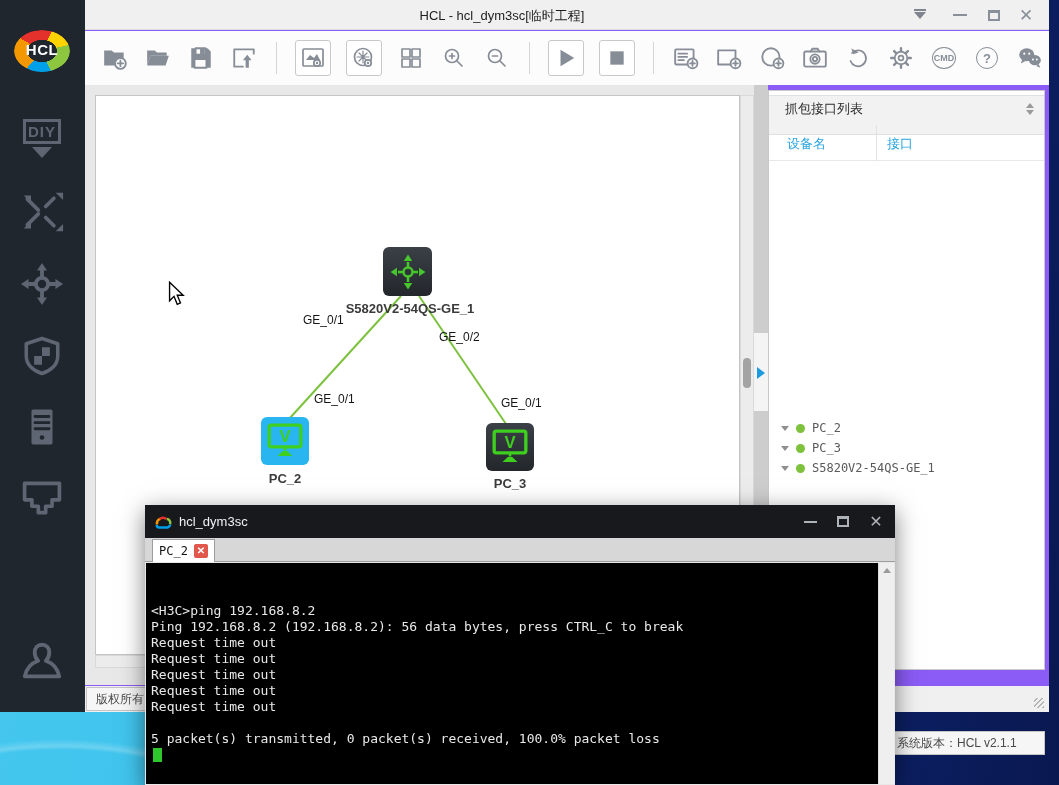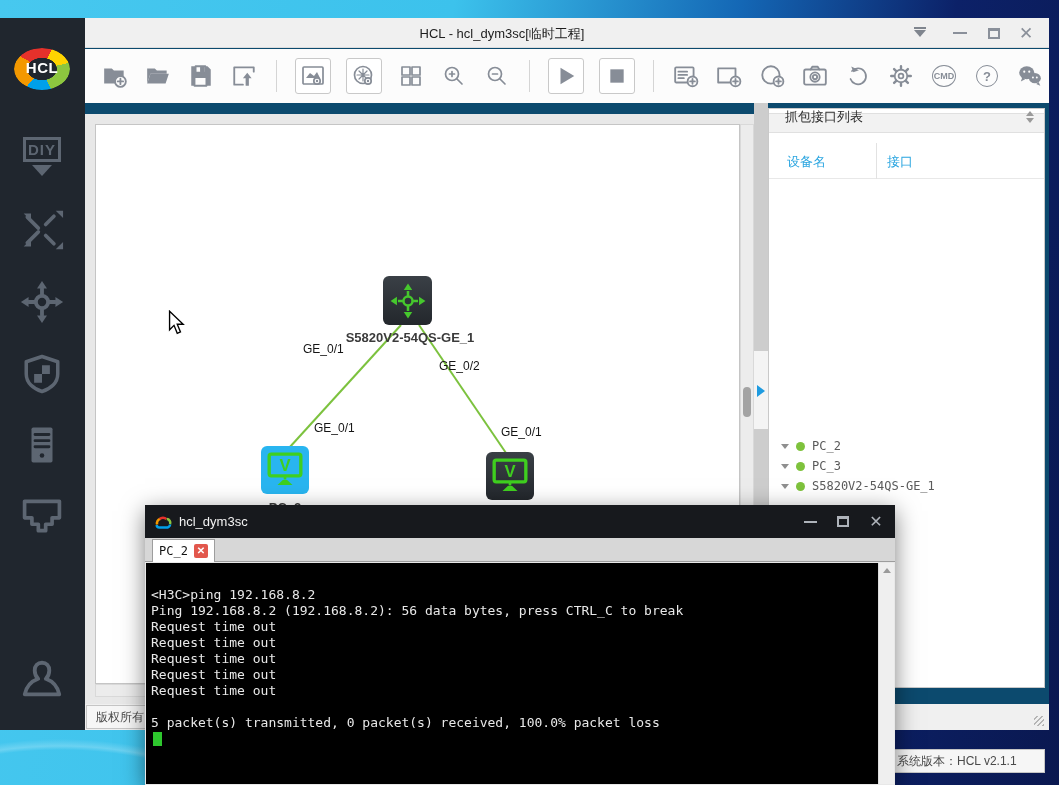--- a/index.html
+++ b/index.html
@@ -9,21 +9,21 @@
 
   
   .wallpaper { left:0; top:0; width:1059px; height:785px;
     background:
       radial-gradient(circle at 150px 1000px, rgba(255,255,255,0) 330px, rgba(255,255,255,.28) 334px, rgba(255,255,255,0) 340px),
       radial-gradient(circle at 60px 1180px, rgba(255,255,255,0) 430px, rgba(255,255,255,.22) 434px, rgba(255,255,255,0) 441px),
       linear-gradient(100deg,#47c8ef 0%, #3cc2ec 38%, #1467b5 62%, #0c2168 80%, #0a1850 100%);
   }
 
   
-  .app { left:0; top:18px; width:1049px; height:712px; background:#0c4a6e; z-index:1; }
+  .app { left:0; top:0; width:1049px; height:712px; background:#8b5cf6; z-index:1; }
 
   .titlebar { left:85px; top:0; width:964px; height:30px; background:#f0f0f0; border-bottom:1px solid #dcdcdc; }
   .title-text { position:absolute; left:0; right:130px; top:7px; text-align:center; font-size:13px; color:#1d1d1d; }
   .win-ctl { position:absolute; top:0; width:34px; height:30px; display:flex; align-items:center; justify-content:center; color:#7f858e; cursor:default; }
   .menu-arrow { right:112px; }
   .menu-arrow .tri { width:0;height:0;border-left:6px solid transparent;border-right:6px solid transparent;border-top:7px solid #7f858e; position:relative; }
   .menu-arrow .bar { position:absolute; width:12px; height:2px; background:#7f858e; top:9px; }
   .btn-min .g { width:14px; height:2px; background:#8a909a; }
   .btn-max .g { width:12px; height:11px; border:2px solid #8a909a; border-top-width:3px; }
   .btn-close { font-size:17px; color:#8a909a; }
@@ -47,38 +47,38 @@
     -webkit-mask:radial-gradient(ellipse 50% 50% at 50% 50%, transparent 52%, #000 54%);
             mask:radial-gradient(ellipse 50% 50% at 50% 50%, transparent 52%, #000 54%); }
   .logo-text { position:absolute; left:0; top:13px; width:60px; text-align:center; color:#fff; font-weight:bold; font-size:15px; letter-spacing:.5px; }
   .sicon { position:absolute; left:16px; width:52px; height:52px; display:flex; align-items:center; justify-content:center; }
   .sicon svg { stroke:#5d6672; fill:none; stroke-width:2; stroke-linecap:round; stroke-linejoin:round; }
   .sicon .fill { fill:#5d6672; stroke:none; }
   .diy-box { color:#5d6672; font-weight:bold; font-size:15px; letter-spacing:1px; border-top:3px solid #5d6672; border-bottom:3px solid #5d6672; padding:1px 2px; border-left:3px solid #5d6672; border-right:3px solid #5d6672; }
   .diy-v { width:0;height:0;border-left:10px solid transparent;border-right:10px solid transparent;border-top:11px solid #5d6672; margin:3px auto 0; }
 
   
-  .canvas-wrap { left:85px; top:85px; width:669px; height:600px; background:#e8e8e8;margin-top:11px; }
+  .canvas-wrap { left:85px; top:85px; width:669px; height:600px; background:#e8e8e8; }
   .canvas { position:absolute; left:10px; top:10px; width:645px; height:560px; background:#ffffff; border:1px solid #c5c5c5; overflow:hidden; }
   .vscroll { position:absolute; left:655px; top:10px; width:14px; height:560px; background:#ececec; border:1px solid #d9d9d9; }
   .vthumb { position:absolute; left:2px; top:262px; width:8px; height:30px; background:#a3a3a3; border-radius:4px; }
   .hscroll { position:absolute; left:10px; top:570px; width:645px; height:13px; background:#ececec; border:1px solid #d9d9d9; }
   .splitter { left:754px; top:85px; width:14px; height:600px; background:#cdcdcd; }
   .split-notch { position:absolute; left:0; top:248px; width:14px; height:78px; background:#f4f4f4; }
   .split-arrow { position:absolute; left:3px; top:282px; width:0; height:0; border-top:6px solid transparent; border-bottom:6px solid transparent; border-left:8px solid #1e9be0; }
 
   .node { position:absolute; border-radius:6px; display:flex; align-items:center; justify-content:center; }
   .node-dark { background:linear-gradient(#3a4046,#23272c); }
   .node-sel { background:#29b5f0; }
   .node-label { position:absolute; font-size:13px; font-weight:bold; color:#3b3b3b; white-space:nowrap; }
   .port-label { position:absolute; font-size:12px; color:#151515; white-space:nowrap; }
 
   
   .rpanel { left:768px; top:90px; width:277px; height:580px; background:#fff; border:1px solid #c9c9c9; }
-  .sect-head { position:absolute; left:0; width:275px; height:20px; background:#f2f2f2; border-top:1px solid #e0e0e0; border-bottom:1px solid #e0e0e0; display:flex; align-items:center; padding:0 10px 12px 16px; font-size:13px; color:#2d2d2d;font-family:Liberation Serif, serif; }
+  .sect-head { position:absolute; left:0; width:275px; height:40px; background:#f2f2f2; border-top:1px solid #e0e0e0; border-bottom:1px solid #e0e0e0; display:flex; align-items:center; padding:0 10px 12px 16px; font-size:13px; color:#2d2d2d;font-family:Liberation Serif, serif; }
   .collapse { margin-left:auto; display:flex; flex-direction:column; gap:2px; align-items:center; }
   .collapse i { display:block; width:0; height:0; border-left:4px solid transparent; border-right:4px solid transparent; }
   .collapse .up { border-bottom:5px solid #9a9a9a; }
   .collapse .dn { border-top:5px solid #9a9a9a; }
   .colrow { position:absolute; left:0; top:34px; width:275px; height:36px; border-bottom:1px solid #e8e8e8; }
   .colrow .c1 { position:absolute; left:18px; top:10px; color:#2aa5e0; font-size:13px; }
   .colrow .c2 { position:absolute; left:118px; top:10px; color:#2aa5e0; font-size:13px; }
   .colrow .vline { position:absolute; left:107px; top:0; width:1px; height:36px; background:#e2e2e2; }
   .tree-row { position:absolute; left:0; width:275px; height:20px; display:flex; align-items:center; padding-left:12px; gap:7px; }
   .tri-dn { width:0; height:0; border-left:4px solid transparent; border-right:4px solid transparent; border-top:5px solid #8f8f8f; }
@@ -98,21 +98,21 @@
   .term-titlebar { position:absolute; left:0; top:0; width:750px; height:33px; background:#17191d; display:flex; align-items:center; padding-left:8px; }
   .term-title { color:#f2f2f2; font-size:13px; margin-left:6px; }
   .term-ctl { position:absolute; top:0; width:30px; height:33px; display:flex; align-items:center; justify-content:center; color:#aeb3ba; }
   .t-min { right:70px; } .t-max { right:37px; } .t-close { right:4px; font-size:16px; }
   .t-min .g { width:13px; height:2px; background:#aeb3ba; }
   .t-max .g { width:12px; height:11px; border:2px solid #aeb3ba; border-top-width:3px; }
   .term-tabbar { position:absolute; left:0; top:33px; width:750px; height:24px; background:#d7d7d7; border-bottom:1px solid #9d9d9d; }
   .term-tab { position:absolute; left:7px; top:1px; height:23px; background:#fff; border:1px solid #9d9d9d; border-bottom:none; display:flex; align-items:center; padding:0 6px; gap:6px; }
   .tab-label { font-family:"DejaVu Sans Mono",monospace; font-size:12px; color:#111; }
   .tab-close { width:14px; height:14px; background:#e2574c; border-radius:2px; color:#fff; font-size:10px; line-height:13px; text-align:center; font-weight:bold; }
-  .term-body { position:absolute; left:0; top:57px; width:750px; height:223px; background:#000; border:1px solid #e8e8e8; padding:8px 0 0 5px; overflow:hidden; }
+  .term-body { position:absolute; left:0; top:57px; width:750px; height:223px; background:#000; border:1px solid #e8e8e8; padding:24px 0 0 5px; overflow:hidden; }
   .tline { height:16px; font-family:"DejaVu Sans Mono",monospace; font-size:13px; color:#e8e8e8; white-space:pre; }
   .cursor { width:9px; height:14px; background:#2ec72e; margin:1px 0 0 2px; }
   .term-scroll { position:absolute; right:1px; top:58px; width:16px; height:221px; background:#efefef; border-left:1px solid #dcdcdc; }
   .term-scroll .arrow-up { width:0; height:0; border-left:4px solid transparent; border-right:4px solid transparent; border-bottom:5px solid #9a9a9a; margin:5px auto 0; }
 
   
   .pointer { position:absolute; }
 </style>
 </head>
 <body>

